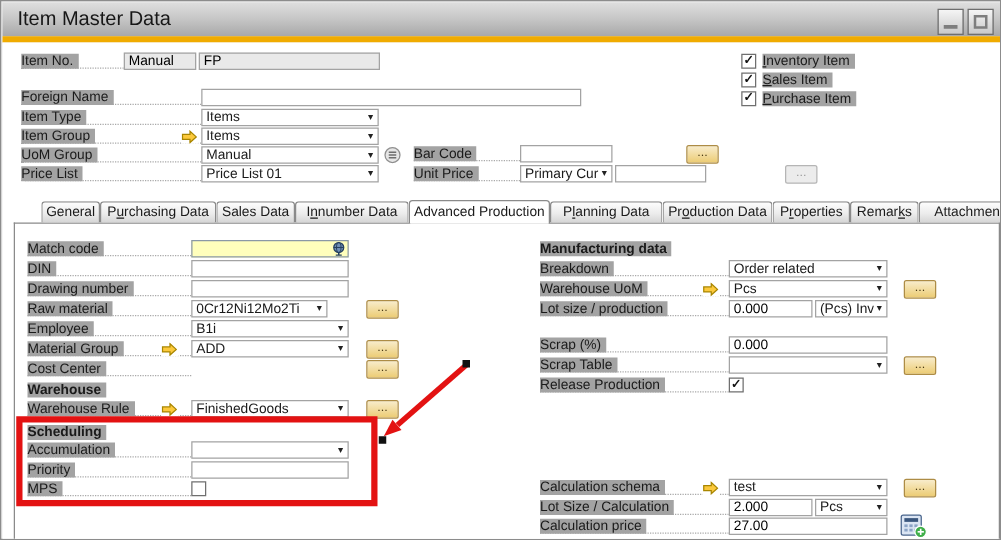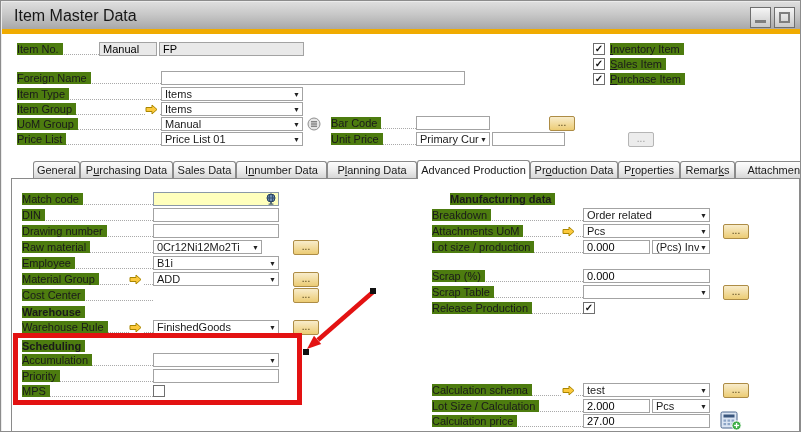--- a/index.html
+++ b/index.html
@@ -16,21 +16,21 @@
   .winbtn{position:absolute;top:6px;width:21px;height:21px;border:1px solid #6e6e6e;
     background:linear-gradient(180deg,#f5f5f5,#c9c9c9);cursor:default;}
   #btn-min{left:749px;} #btn-max{left:773px;}
   .glyph-min{position:absolute;left:4px;bottom:4px;width:11px;height:3px;background:#7e7e7e;}
   .glyph-max{position:absolute;left:4px;top:4px;width:11px;height:11px;border:2px solid #7e7e7e;background:transparent;}
   #goldbar{position:absolute;left:1px;top:28px;width:799px;height:5px;background:#f0ab00;}
   
   #workarea{position:absolute;left:1px;top:33px;width:799px;height:399px;background:#ffffff;}
   
   .row{position:absolute;height:15px;}
-  .lbl{position:absolute;left:0;top:1px;background:#4d7c0f;padding-right:4px;white-space:nowrap;z-index:2;text-align:center;}
+  .lbl{position:absolute;left:0;top:1px;background:#a3a3a3;padding-right:4px;white-space:nowrap;z-index:2;text-align:center;}
   .lbl.bold{font-weight:bold;}
   .leader{position:absolute;left:0;bottom:2px;height:1px;border-bottom:1px dotted #a9a9a9;z-index:1;}
   .fld{position:absolute;top:0;height:14px;border:1px solid #a3a3a3;background:#fff;
     font-family:"Liberation Sans",sans-serif;font-size:11px;color:#000;padding:0 3px;margin:0;z-index:2;}
   .fld.gray{background:#e9e9e9;}
   .fld.yellow{background:#ffffbc;border-color:#8a98a6;}
   .dd{position:absolute;top:0;height:14px;border:1px solid #a3a3a3;background:#fff;display:flex;
     align-items:center;overflow:hidden;padding-left:3px;z-index:2;}
   .dd .val{flex:1;white-space:nowrap;overflow:hidden;}
   .caret{flex:none;font-size:7px;color:#222;padding:0 2px 0 1px;line-height:1;}
@@ -178,22 +178,22 @@
       <input class="fld" style="left: 161px; width: 73px;" value="">
       <span class="browse disabled" style="left:297px;">...</span>
     </div>
   </div>
 
   <div id="tabs">
     <div class="tab t1"><span>General</span><span class="u"></span><span></span></div>
     <div class="tab t2"><span>P</span><span class="u">u</span><span>rchasing Data</span></div>
     <div class="tab t3"><span>Sales Data</span><span class="u"></span><span></span></div>
     <div class="tab t4"><span>I</span><span class="u">n</span><span>number Data</span></div>
+    <div class="tab t6 active"><span>Advanced Production</span><span class="u"></span><span></span></div>
     <div class="tab t5"><span>P</span><span class="u">l</span><span>anning Data</span></div>
-    <div class="tab t6 active"><span>Advanced Production</span><span class="u"></span><span></span></div>
     <div class="tab t7"><span>Pr</span><span class="u">o</span><span>duction Data</span></div>
     <div class="tab t8"><span>P</span><span class="u">r</span><span>operties</span></div>
     <div class="tab t9"><span>Remar</span><span class="u">k</span><span>s</span></div>
     <div class="tab t10"><span>Attachments</span><span class="u"></span><span></span></div>
   </div>
 
   <div id="panel"></div>
 
   <div class="row" style="left:21px;top:191px;width:300px;z-index:2;">
     <span class="leader" style="width:131px;"></span>
@@ -301,36 +301,36 @@
   </div>
 
   <div class="row" style="left:21px;top:383px;width:300px;z-index:2;">
     <span class="leader" style="width:131px;"></span>
     <span class="lbl">MPS</span>
     <span class="cb" style="left:131px;">
         <span class="mk"></span>
       </span>
   </div>
 
-  <div class="row" style="left:449px;top:191px;width:320px;z-index:2;">
+  <div class="row" style="left:431px;top:191px;width:320px;z-index:2;">
     <span class="lbl bold">Manufacturing data</span>
   </div>
 
   <div class="row" style="left:431px;top:207px;width:320px;z-index:2;">
     <span class="leader" style="width:151px;"></span>
     <span class="lbl">Breakdown</span>
     <span class="dd" style="left:151px;width:127px;">
       <span class="val">Order related</span>
         <span class="caret">▼</span>
     </span>
   </div>
 
   <div class="row" style="left:431px;top:223px;width:320px;z-index:2;">
     <span class="leader" style="width:151px;"></span>
-    <span class="lbl">Attachments UoM</span>
+    <span class="lbl">Warehouse UoM</span>
     <span class="arrow-slot" style="left:130px;">
       <svg width="13" height="11" viewBox="0 0 13 11">
           <path d="M1 3.5 h6 V1 L12 5.5 7 10 V7.5 H1 Z" fill="#fcc93c" stroke="#a98600" stroke-width="1"></path>
         </svg>
     </span>
     <span class="dd" style="left:151px;width:127px;">
       <span class="val">Pcs</span>
         <span class="caret">▼</span>
     </span>
     <span class="browse" style="left:291px;">...</span>

